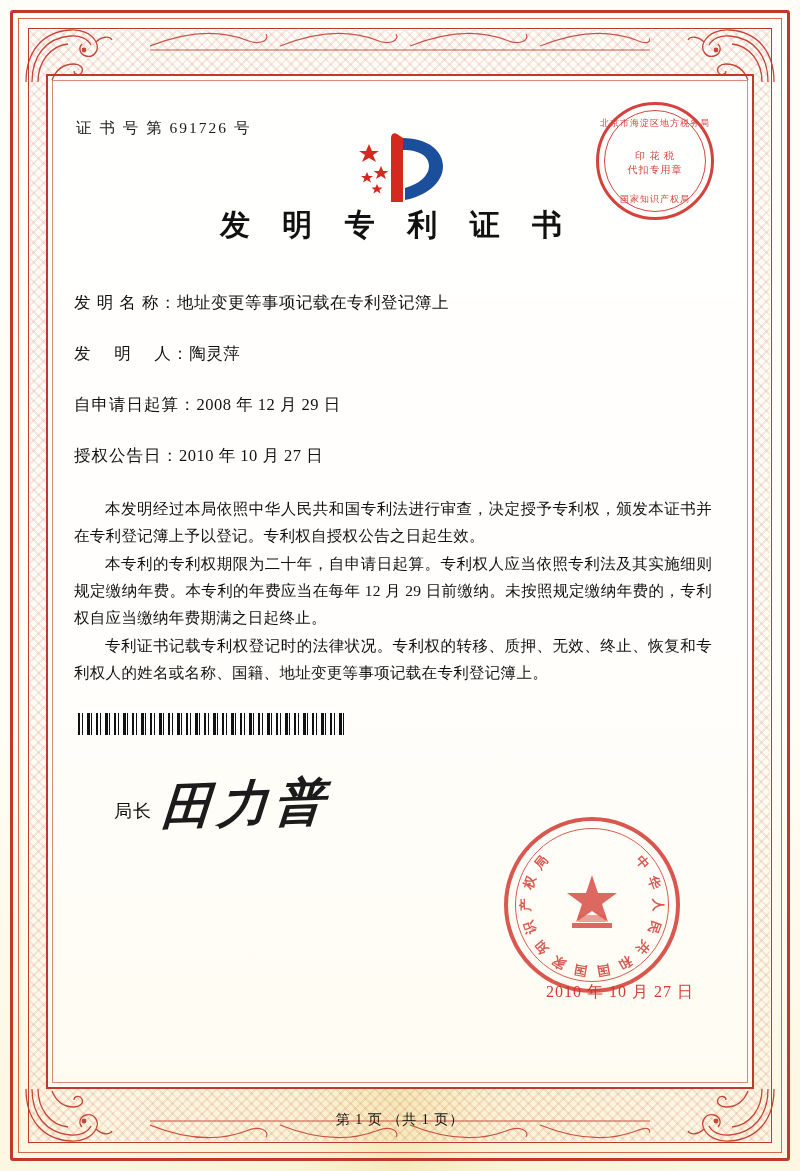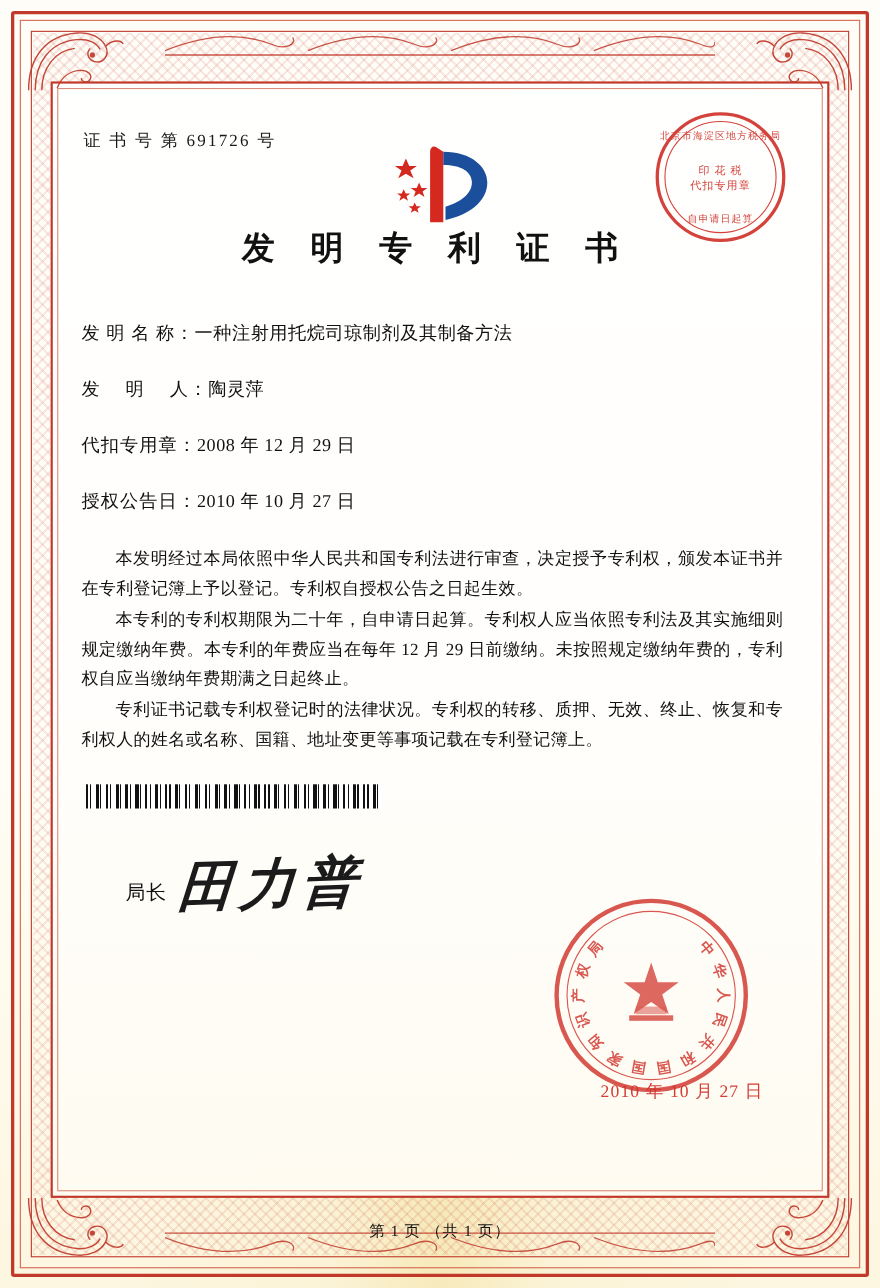--- a/index.html
+++ b/index.html
@@ -374,34 +374,34 @@
           <polygon points="52,62 53.6,65.6 57.5,65.6 54.4,67.9 55.6,71.5 52,69.3 48.4,71.5 49.6,67.9 46.5,65.6 50.4,65.6"></polygon>
         </g>
       </svg>
     </div>
 
     <div class="seal-top">
       <div class="ring"></div>
       <div class="arc-top">北京市海淀区地方税务局</div>
       <div class="mid" style="white-space: pre-line;">印 花 税
 代扣专用章</div>
-      <div class="arc-bottom">自申请日起算</div>
+      <div class="arc-bottom">国家知识产权局</div>
     </div>
 
     <div class="title">发 明 专 利 证 书</div>
 
     <div class="fields">
       <div class="field">
-        <span class="label">发 明 名 称：</span><span class="value">一种注射用托烷司琼制剂及其制备方法</span>
+        <span class="label">发 明 名 称：</span><span class="value">地址变更等事项记载在专利登记簿上</span>
       </div>
       <div class="field">
         <span class="label">发　 明　 人：</span><span class="value">陶灵萍</span>
       </div>
       <div class="field">
-        <span class="label">代扣专用章：</span><span class="value">2008 年 12 月 29 日</span>
+        <span class="label">自申请日起算：</span><span class="value">2008 年 12 月 29 日</span>
       </div>
       <div class="field">
         <span class="label">授权公告日：</span><span class="value">2010 年 10 月 27 日</span>
       </div>
     </div>
 
     <div class="paragraphs">
       <p class="para">本发明经过本局依照中华人民共和国专利法进行审查，决定授予专利权，颁发本证书并在专利登记簿上予以登记。专利权自授权公告之日起生效。</p>
       <p class="para">本专利的专利权期限为二十年，自申请日起算。专利权人应当依照专利法及其实施细则规定缴纳年费。本专利的年费应当在每年 12 月 29 日前缴纳。未按照规定缴纳年费的，专利权自应当缴纳年费期满之日起终止。</p>
       <p class="para">专利证书记载专利权登记时的法律状况。专利权的转移、质押、无效、终止、恢复和专利权人的姓名或名称、国籍、地址变更等事项记载在专利登记簿上。</p>

